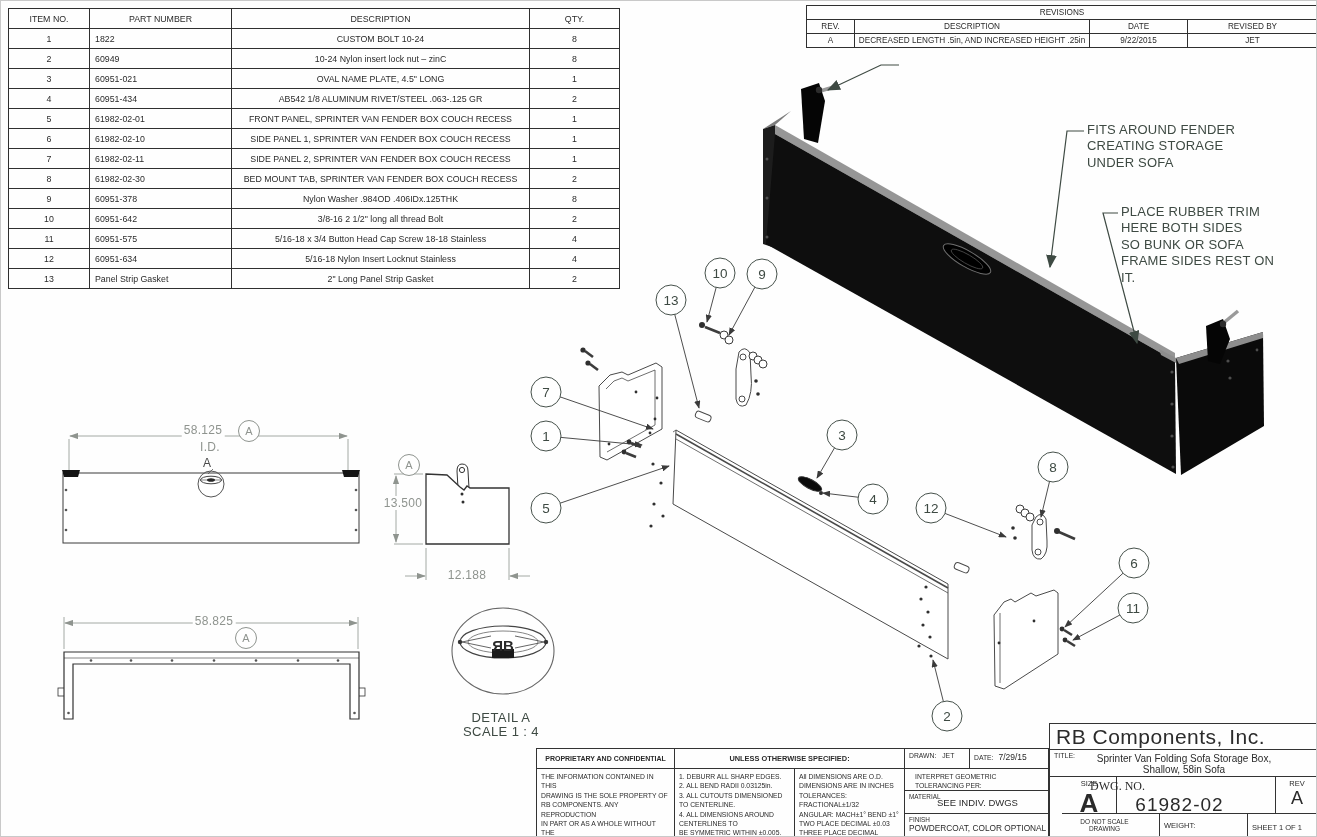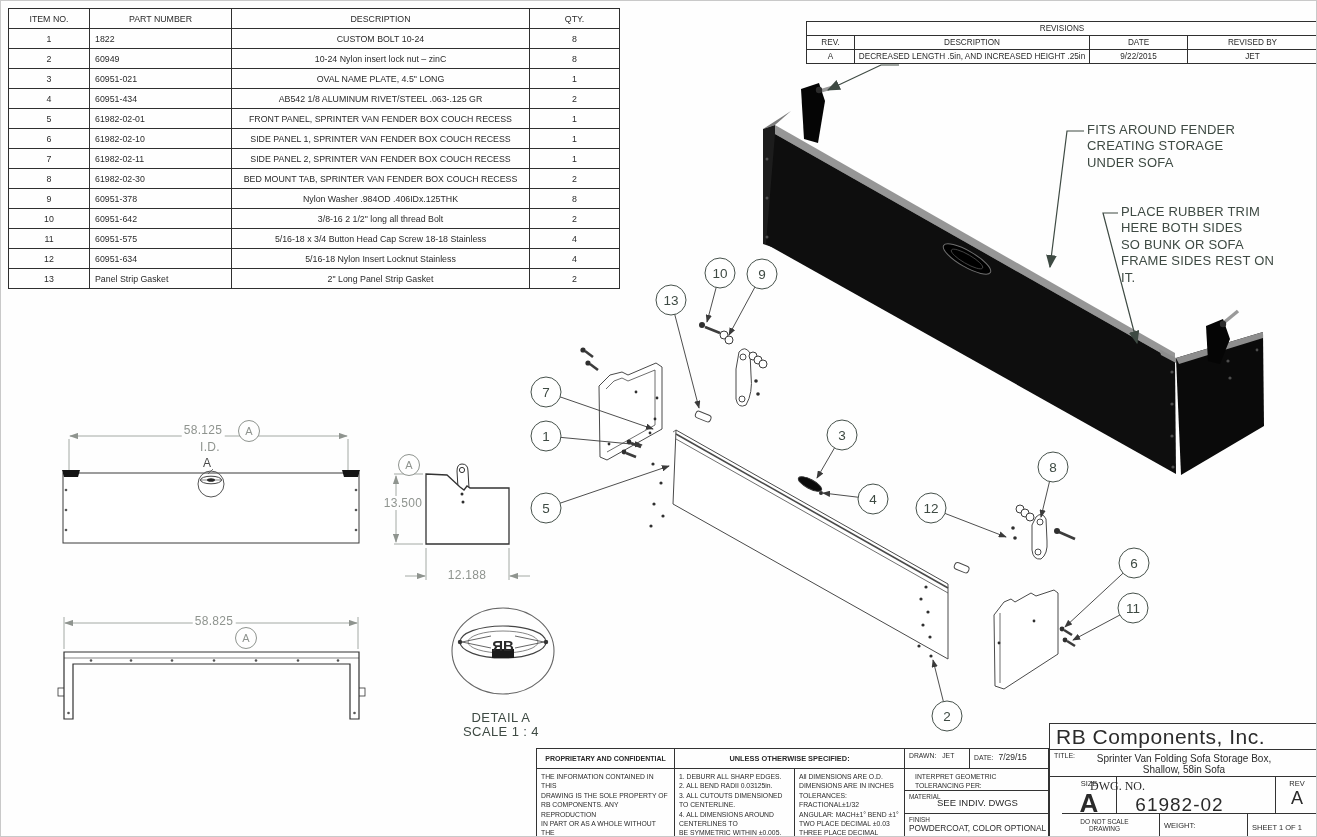--- a/index.html
+++ b/index.html
@@ -5,21 +5,21 @@
   html,body{margin:0;padding:0;background:#e8e8e8;}
   .sheet{position:relative;width:1317px;height:837px;background:#fefefe;overflow:hidden;
          font-family:"Liberation Sans",sans-serif;color:#2a2a2a;border:1px solid #c9c9c9;box-sizing:border-box;}
   
   table{border-collapse:collapse;table-layout:fixed;}
   td,th{border:1px solid #2f2f2f;padding:0 2px;font-weight:400;overflow:hidden;white-space:nowrap;}
   #bom{position:absolute;left:7px;top:7px;width:611px;font-size:8.8px;}
   #bom th{height:19px;}
   #bom td{height:19px;text-align:center;}
   #bom td:nth-child(2){text-align:left;padding-left:5px;}
-  #revs{position:absolute;left:805px;top:20px;width:511px;font-size:8.2px;}
+  #revs{position:absolute;left:805px;top:4px;width:511px;font-size:8.2px;}
   #revs th,#revs td{height:13px;text-align:center;}
   
   #draw{position:absolute;left:0;top:0;}
   .lbl{position:absolute;transform:translate(-50%,-50%);white-space:pre-line;}
   .callout{position:absolute;white-space:pre-line;font-size:13px;line-height:1.26;color:#3e4a43;letter-spacing:.2px;}
   .dim{font-size:12px;color:#8f948f;background:#fefefe;padding:0 2px;letter-spacing:.3px;}
   .datum{position:absolute;transform:translate(-50%,-50%);width:20px;height:20px;border:1.2px solid #8f948f;
          border-radius:50%;background:#fefefe;color:#8f948f;font-size:11px;display:flex;align-items:center;justify-content:center;}
   .datum.dark{border-color:#555;color:#4a4a4a;width:18px;height:18px;border:none;background:transparent;font-size:12px;}
   .balloon{position:absolute;transform:translate(-50%,-50%);width:29px;height:29px;border:1.3px solid #46514b;

